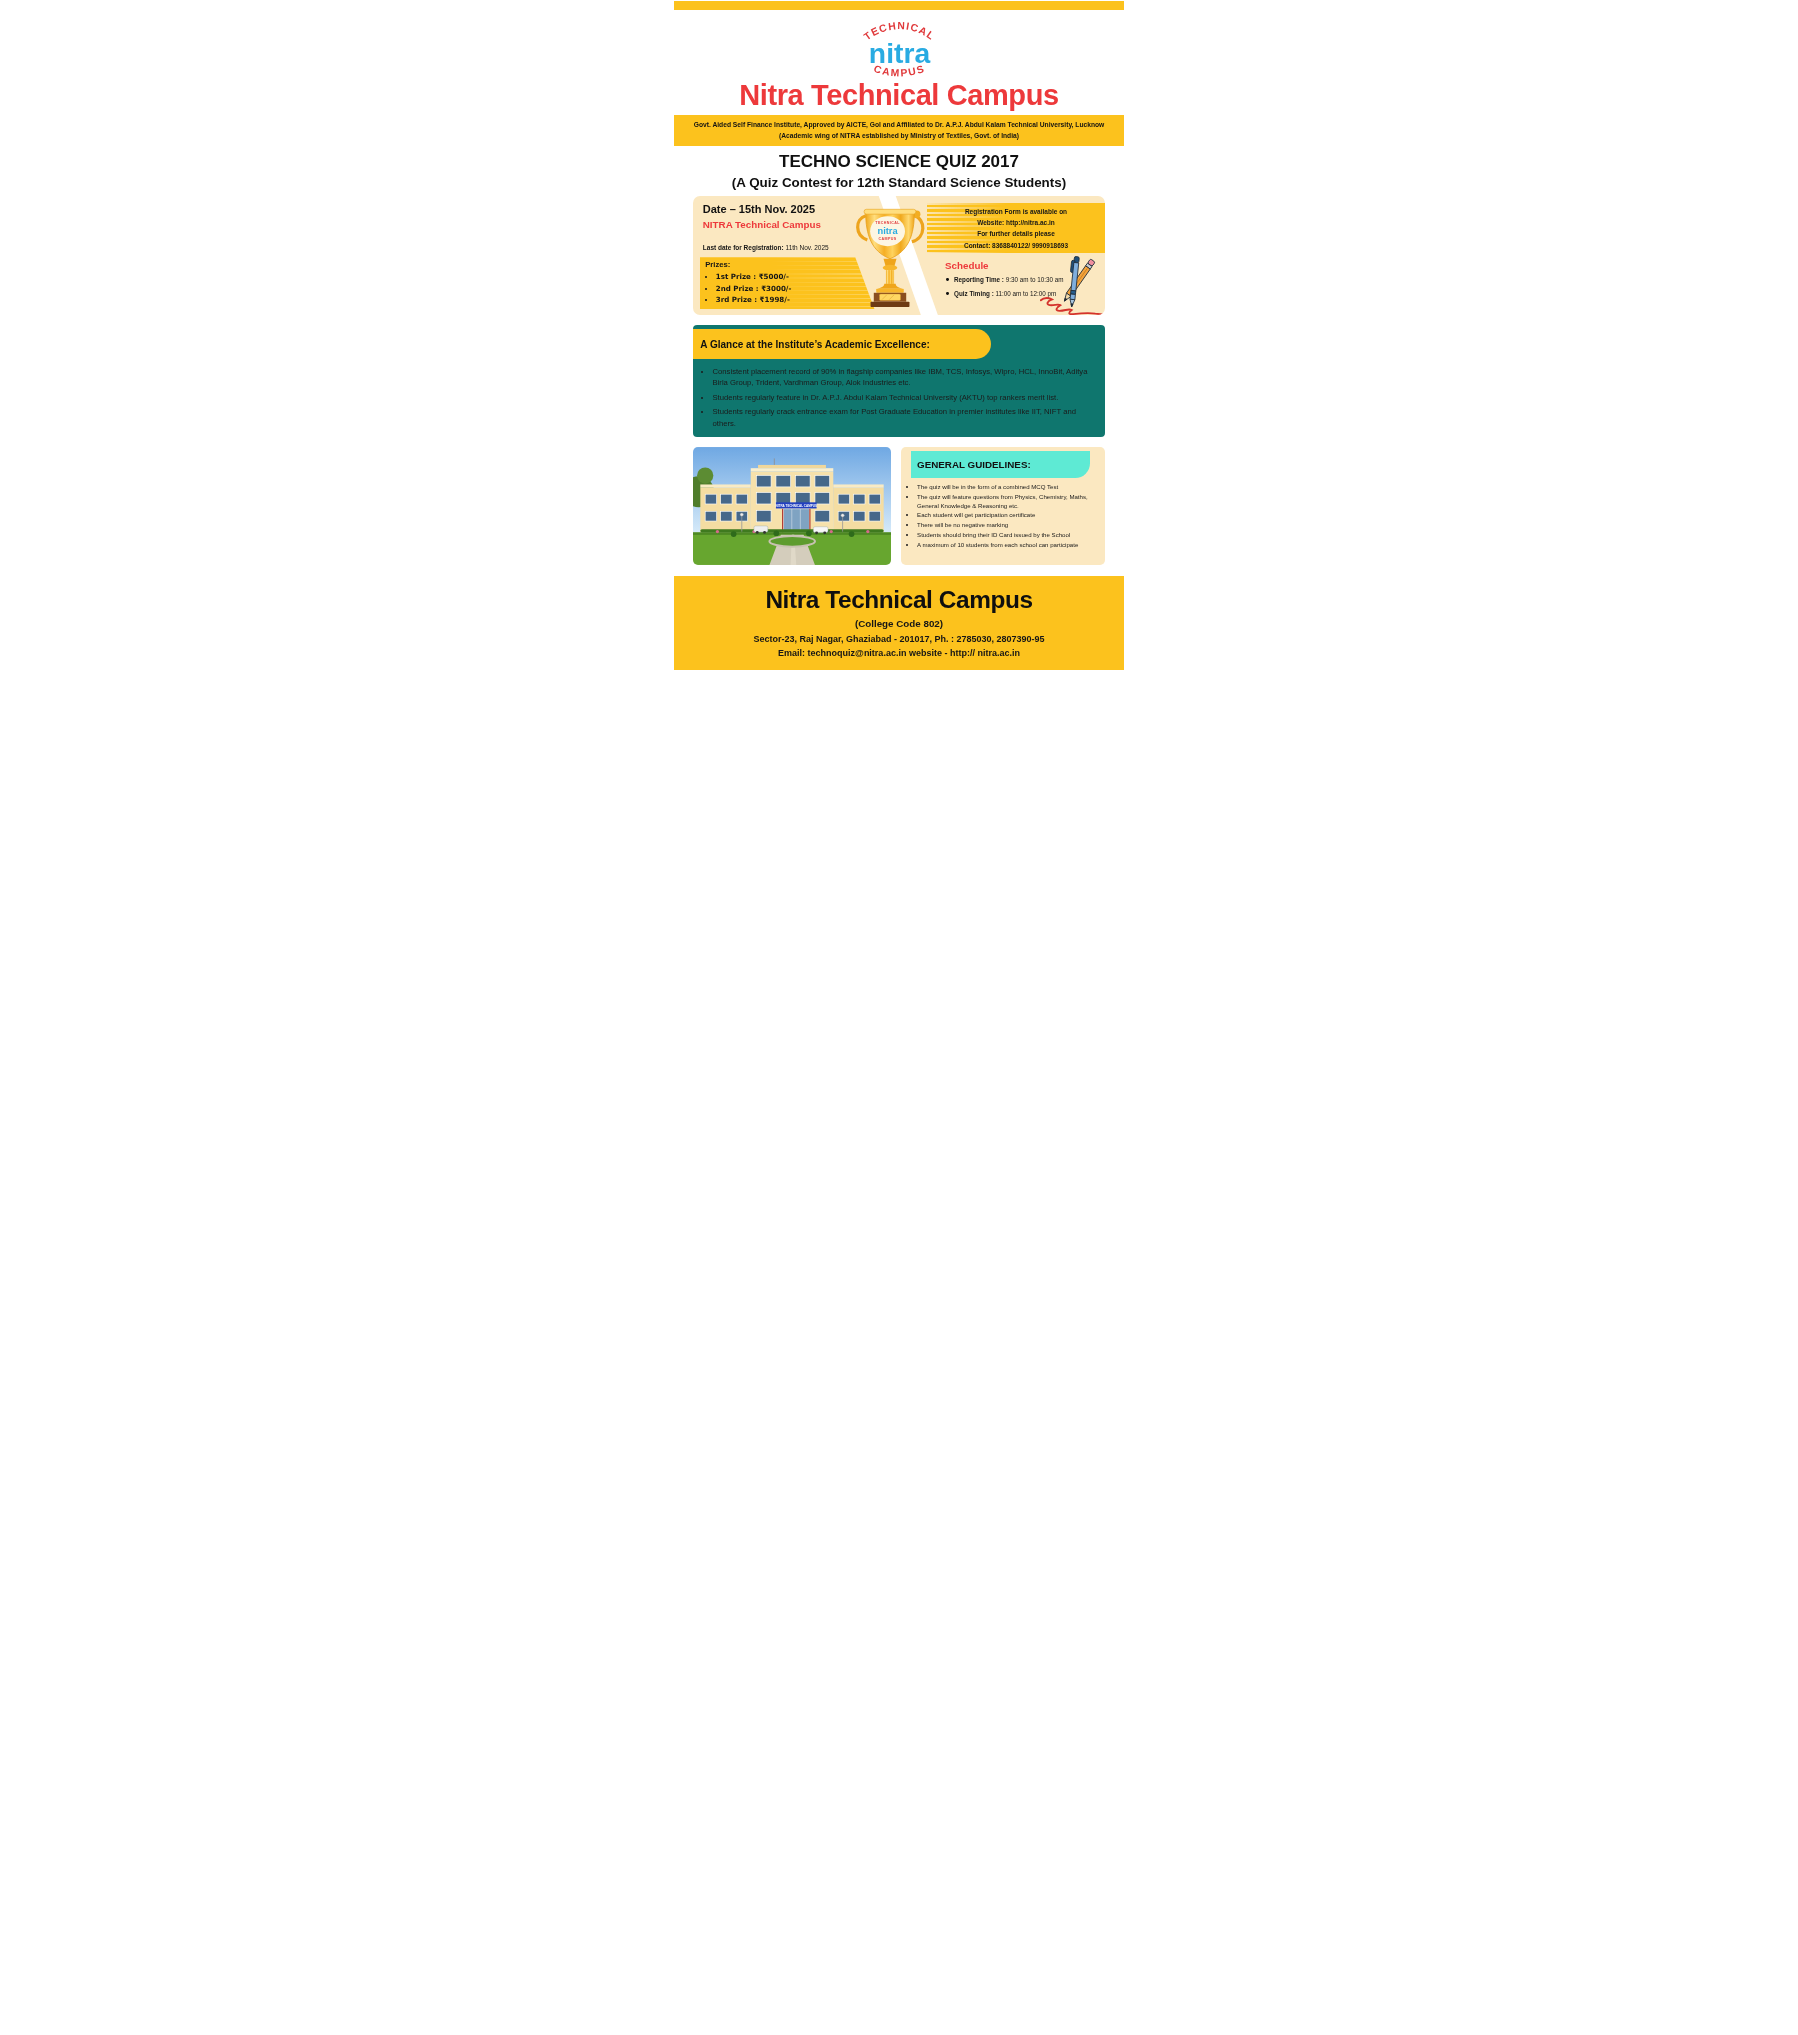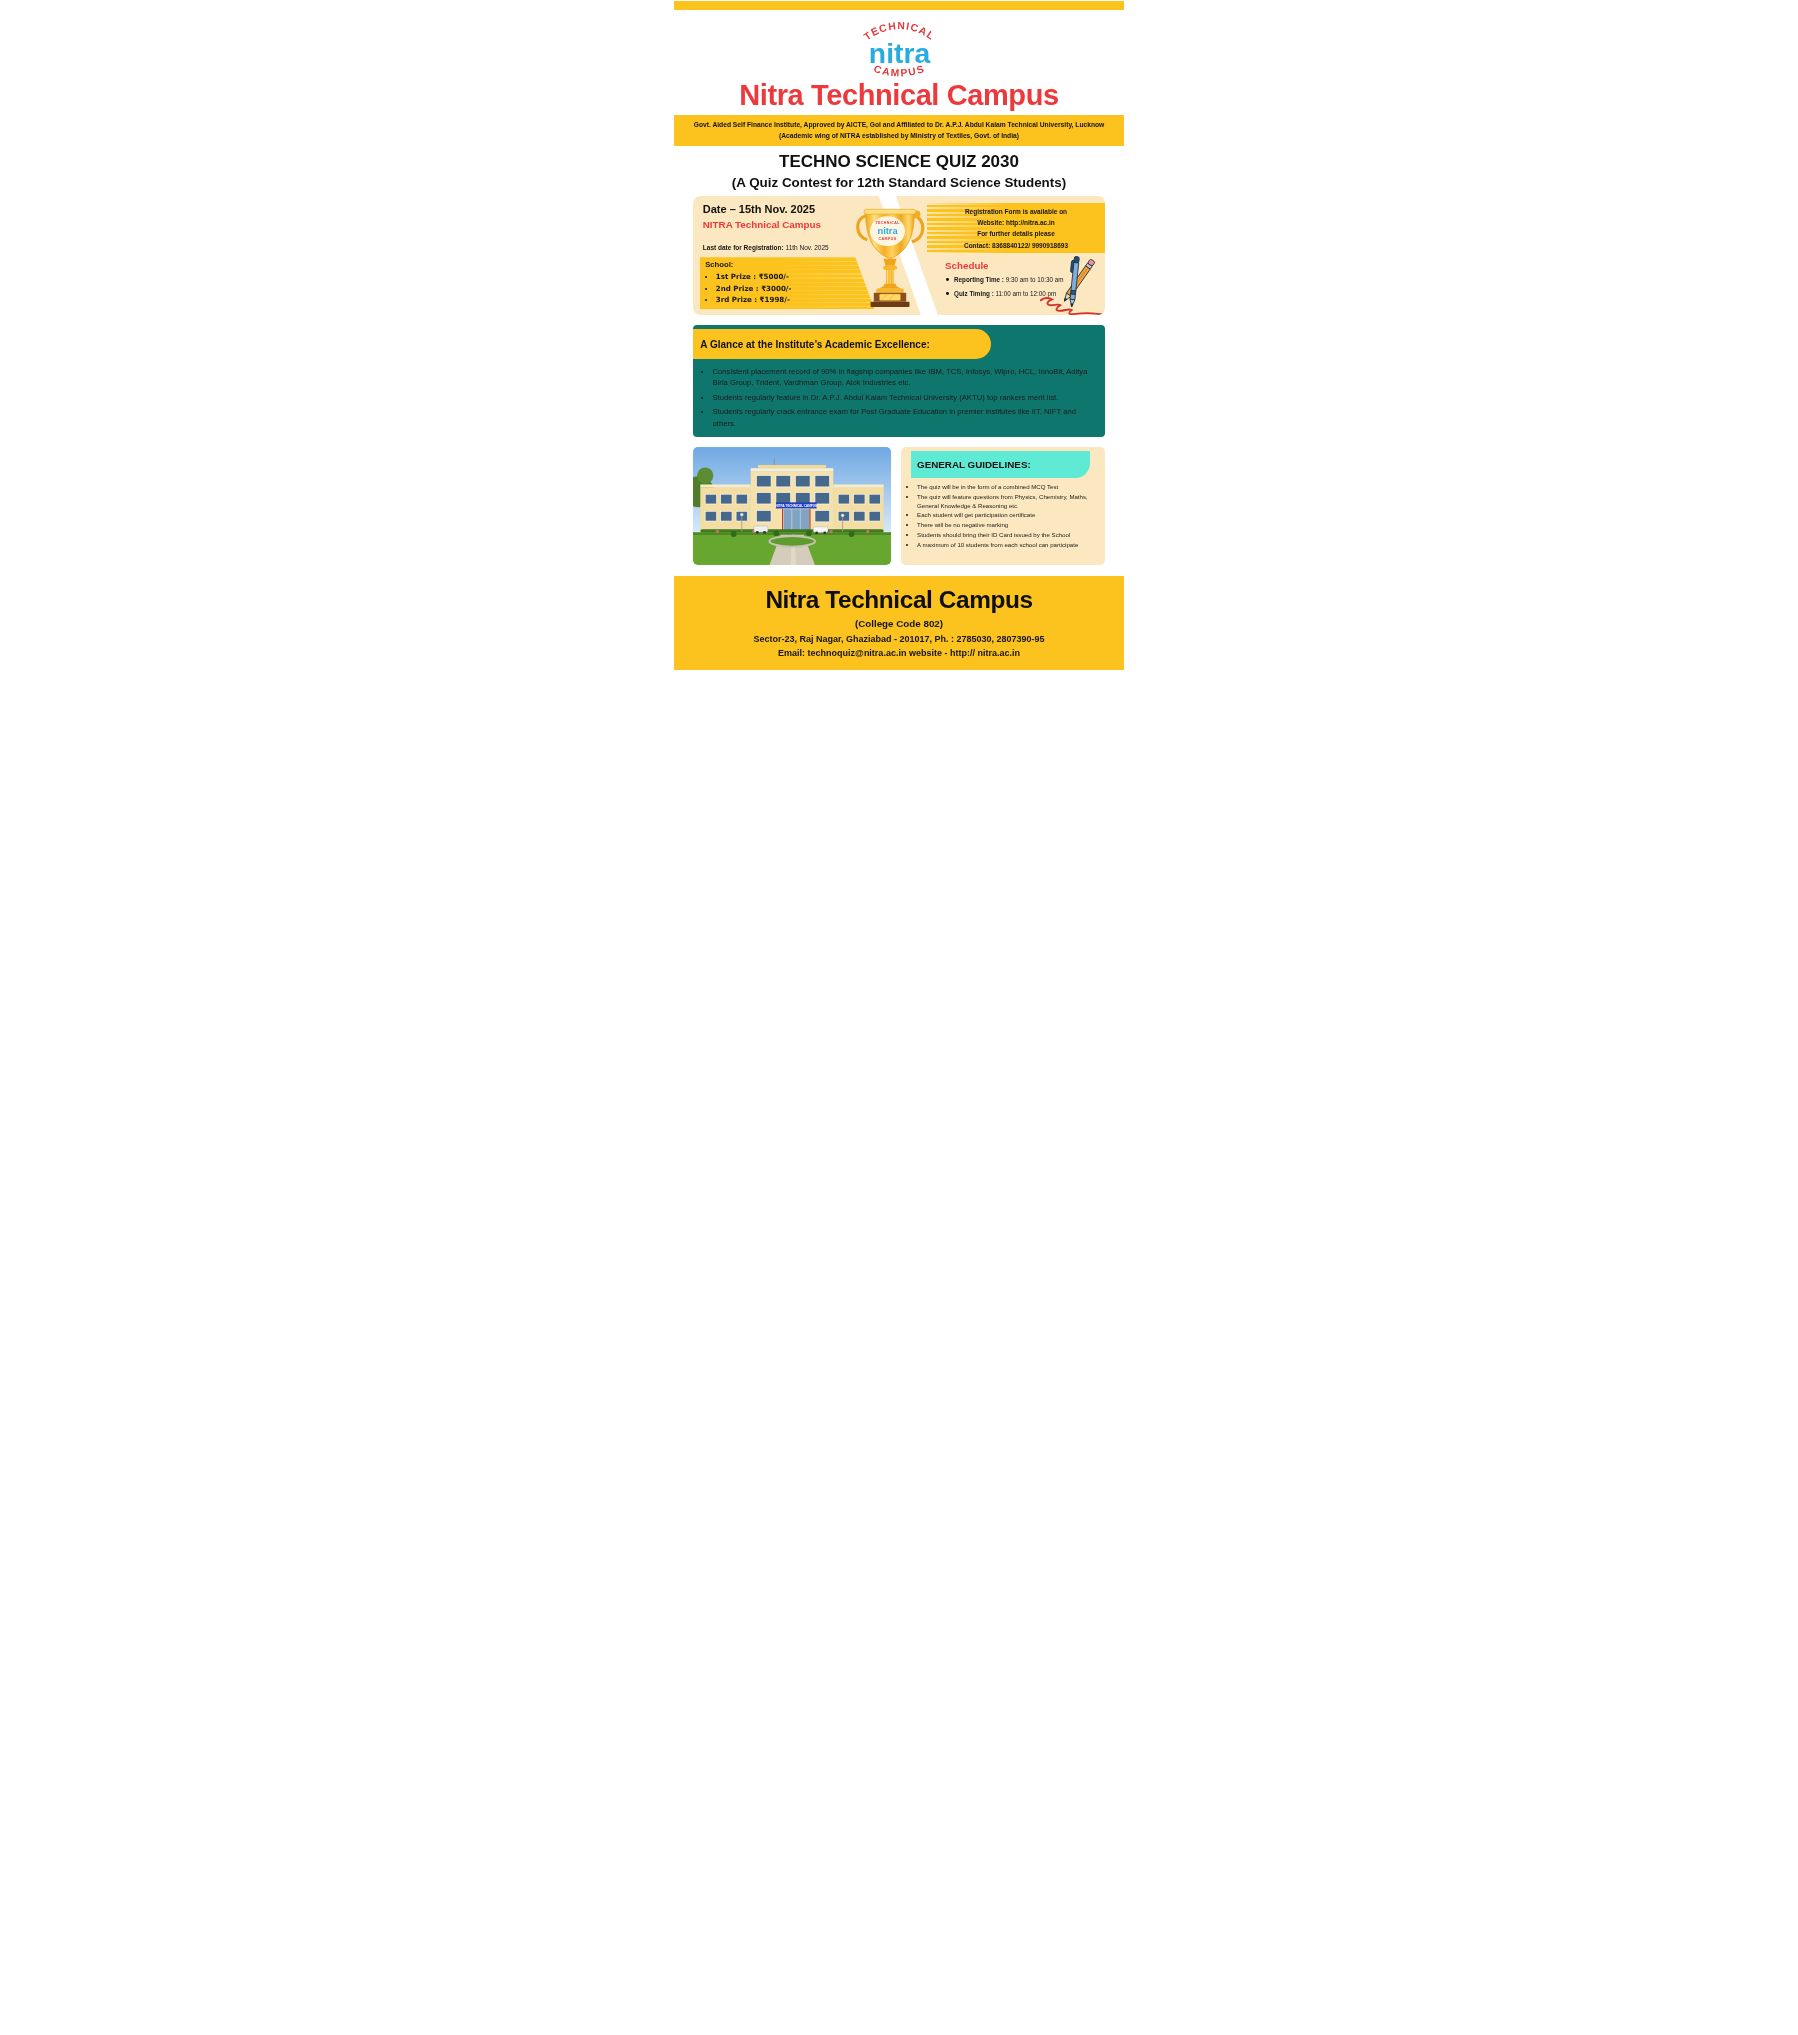--- a/index.html
+++ b/index.html
@@ -100,36 +100,36 @@
     </svg>
   </div>
 
   <h1 class="main-title">Nitra Technical Campus</h1>
 
   <div class="band">
     <p>Govt. Aided Self Finance Institute, Approved by AICTE, GoI and Affiliated to Dr. A.P.J. Abdul Kalam Technical University, Lucknow</p>
     <p>(Academic wing of NITRA established by Ministry of Textiles, Govt. of India)</p>
   </div>
 
-  <h2 class="event-title">TECHNO SCIENCE QUIZ 2030</h2>
+  <h2 class="event-title">TECHNO SCIENCE QUIZ 2017</h2>
   <h3 class="event-subtitle">(A Quiz Contest for 12th Standard Science Students)</h3>
 
   <div class="panel">
     <div class="diag"></div>
 
     <div class="date-block">
       <div class="event-date">Date – 15th Nov. 2025</div>
       <div class="event-venue">NITRA Technical Campus</div>
     </div>
     <div class="deadline">
       <span class="lbl">Last date for Registration:</span><span> 11th Nov. 2025</span>
     </div>
 
     <div class="prizes">
-      <div class="prizes-heading">School:</div>
+      <div class="prizes-heading">Prizes:</div>
       <ul>
         <li>1st Prize : ₹5000/-</li>
         <li>2nd Prize : ₹3000/-</li>
         <li>3rd Prize : ₹1998/-</li>
       </ul>
     </div>
 
     <svg class="trophy" width="70" height="107" viewBox="0 0 172 264" xmlns="http://www.w3.org/2000/svg">
       <defs>
         <linearGradient id="gold" x1="0" y1="0" x2="1" y2="0">

